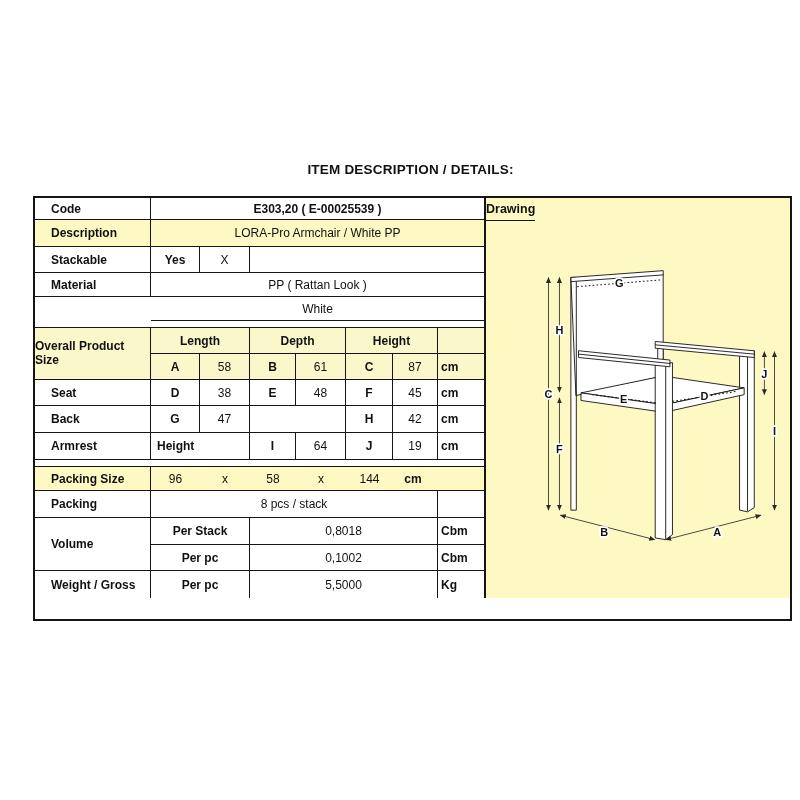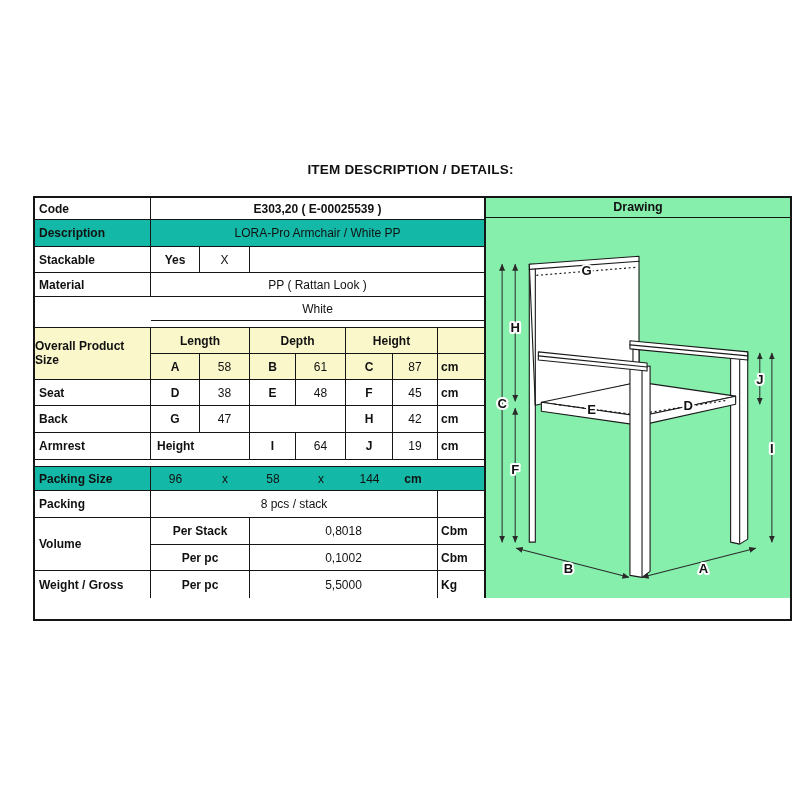--- a/index.html
+++ b/index.html
@@ -7,32 +7,32 @@
   .page{position:relative;width:800px;height:800px;background:#fff;overflow:hidden}
   .title{position:absolute;left:33px;top:162px;width:755px;text-align:center;
          font-size:13.5px;font-weight:bold;letter-spacing:.2px}
   .sheet{position:absolute;left:33px;top:196px;width:755px;border:2px solid #151515;
          display:grid;grid-template-columns:451px 1fr;grid-template-rows:400px 21px;background:#fff}
   .grid{grid-column:1;grid-row:1;display:grid;border-right:2px solid #151515;font-size:12px;
         grid-template-columns:116px 49px 50px 46px 50px 47px 45px 1fr;
         grid-template-rows:22px 27px 26px 24px 24px 7px 26px 26px 26px 27px 27px 7px 24px 27px 27px 26px 27px}
   .c{border-right:1px solid #151515;border-bottom:1px solid #151515;display:flex;
      align-items:center;justify-content:center;overflow:hidden;white-space:nowrap}
-  .lab{justify-content:flex-start;padding-left:4px;font-weight:bold}
+  .lab{justify-content:flex-start;padding-left:16px;font-weight:bold}
   .b{font-weight:bold}
   .last{border-right:none}
   .noB{border-bottom:none}
-  .gray{background:#14b8a6}
+  .gray{background:#fef9c3}
   .yellow{background:#FAF7CA}
   .unit{justify-content:flex-start;padding-left:3px;font-weight:bold}
   .spacer{grid-column:1/9;border-bottom:1px solid #151515;background:#fff}
   .wrap2{white-space:normal;text-align:left;line-height:1.15;font-weight:bold}
   .psrow{display:flex;width:100%;align-items:flex-start}
   .psrow span{display:block;text-align:center}
-  .drawing{grid-column:2;grid-row:1;display:flex;flex-direction:column;background:#86efac}
+  .drawing{grid-column:2;grid-row:1;display:flex;flex-direction:row;background:#fef9c3}
   .drawing-header{height:22px;border-bottom:1px solid #151515;display:flex;align-items:center;
                   justify-content:center;font-weight:bold;font-size:12.5px}
   .drawing-body{flex:1;position:relative}
   .drawing-body svg{display:block;width:100%;height:100%}
   .date-row{grid-column:1/3;grid-row:2;border-top:1.5px solid #151515;display:flex;
             align-items:center;justify-content:center;font-weight:bold;font-size:11.5px}
   .chair{stroke:#1a1a1a;stroke-width:1.1;fill:none;stroke-linejoin:round;stroke-linecap:round}
   .face{fill:#ffffff}
   .dash{stroke:#1a1a1a;stroke-width:1.2;stroke-dasharray:2 2.6;fill:none}
   .dim{stroke:#2a2a2a;stroke-width:1;fill:none}

